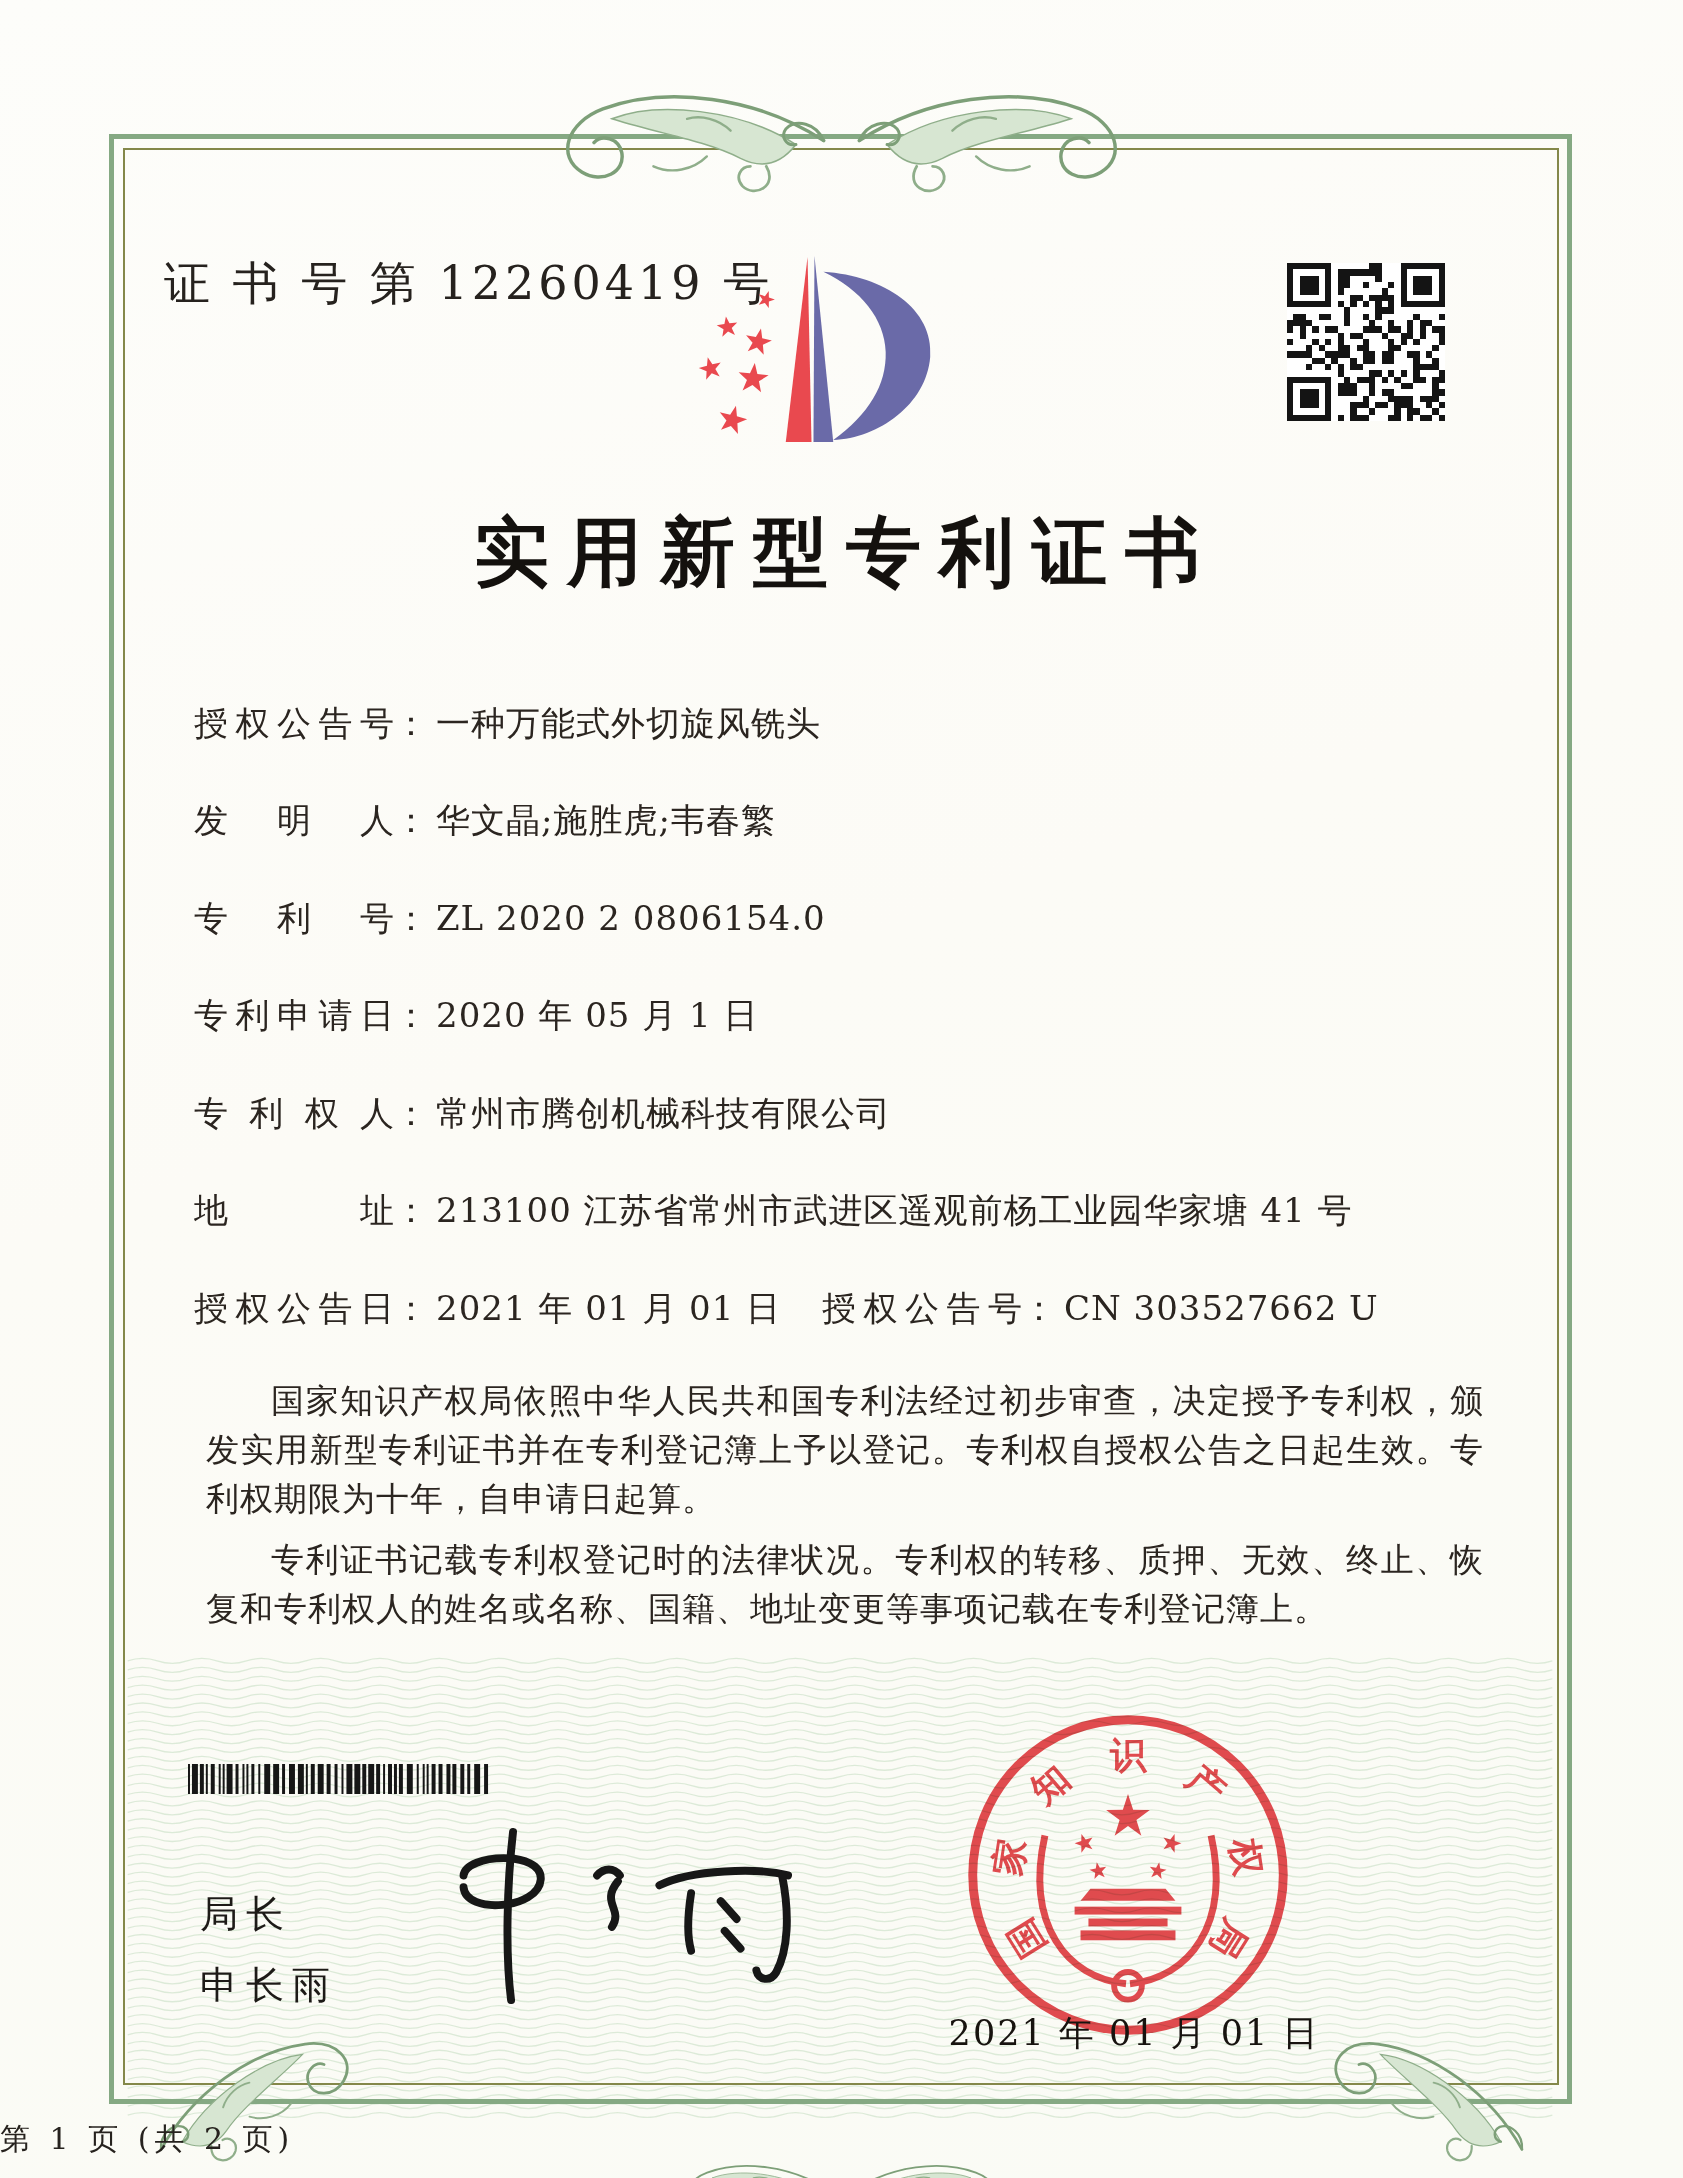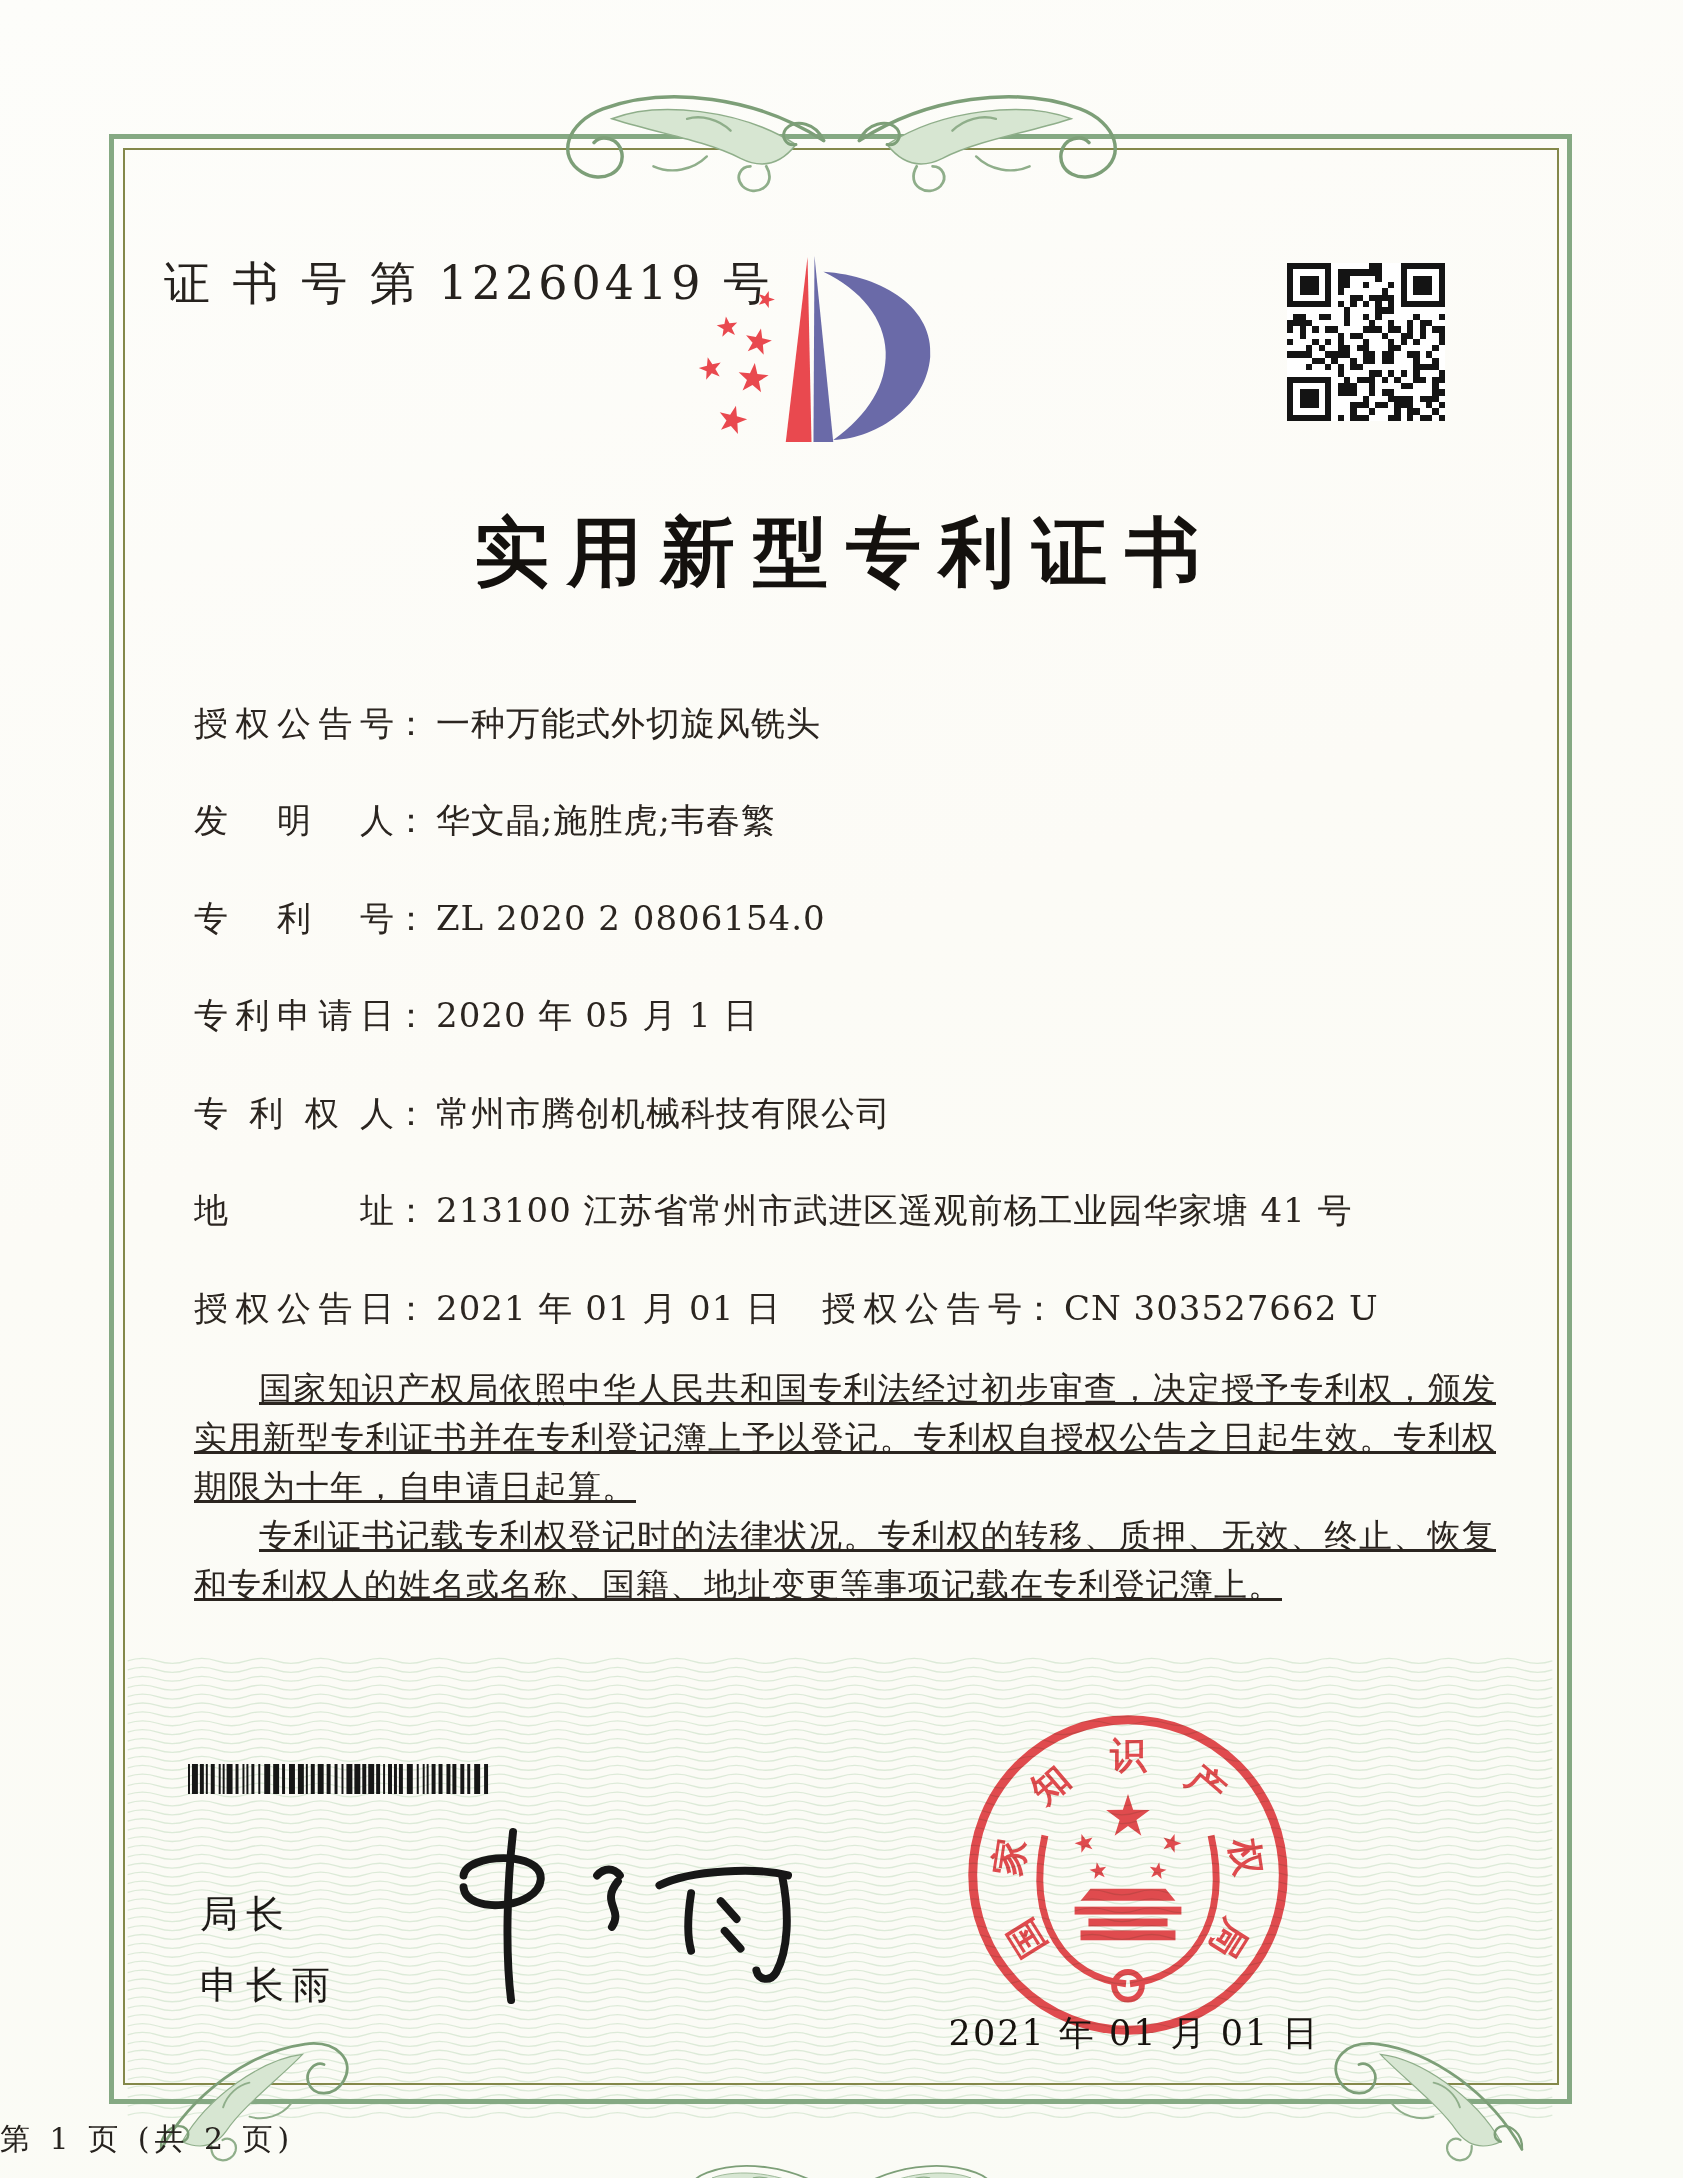--- a/index.html
+++ b/index.html
@@ -22,21 +22,21 @@
     text-align:center;font-size:75px;font-weight:bold;letter-spacing:18px;color:#14110e;white-space:nowrap;margin-left:44px;
   }
   
   .field{position:absolute;left:194px;font-size:34px;color:#2b2520;white-space:nowrap;}
   .field.second{left:822px;}
   .flabel{display:inline-block;width:200px;text-align:justify;text-align-last:justify;}
   .fcolon{display:inline-block;margin-right:8px;}
   .fvalue{letter-spacing:1px;}
   
   .legal{position:absolute;left:194px;top:1364px;width:1302px;font-size:33px;line-height:49px;letter-spacing:1px;text-align:justify;color:#2b2520;}
-  .legal p{margin:0;text-indent:65px;text-decoration:underline;}
+  .legal p{margin:12px;text-indent:65px;}
   
   .barcode{position:absolute;left:188px;top:1764px;width:305px;height:30px;}
   .director{position:absolute;left:200px;top:1879px;font-family:"DejaVu Sans",sans-serif;font-size:38px;letter-spacing:8px;line-height:71px;color:#1d1a17;font-weight:500;}
   .signature{position:absolute;left:394px;top:1824px;}
   .seal{position:absolute;left:948px;top:1695px;mix-blend-mode:multiply;opacity:.92;}
   .seal-char{font-size:37px;font-weight:bold;fill:#e23d42;font-family:"DejaVu Serif",serif;}
   .seal-date{position:absolute;left:921px;top:2010px;width:426px;text-align:center;font-size:35px;color:#17130f;letter-spacing:2px;z-index:5;}
   .footer{position:absolute;left:0;top:2119px;width:1515px;font-size:30px;letter-spacing:5px;color:#26221e;}
   .waves{position:absolute;left:127px;top:1655px;z-index:0;}
   .ornaments{position:absolute;left:0;top:0;z-index:1;}

